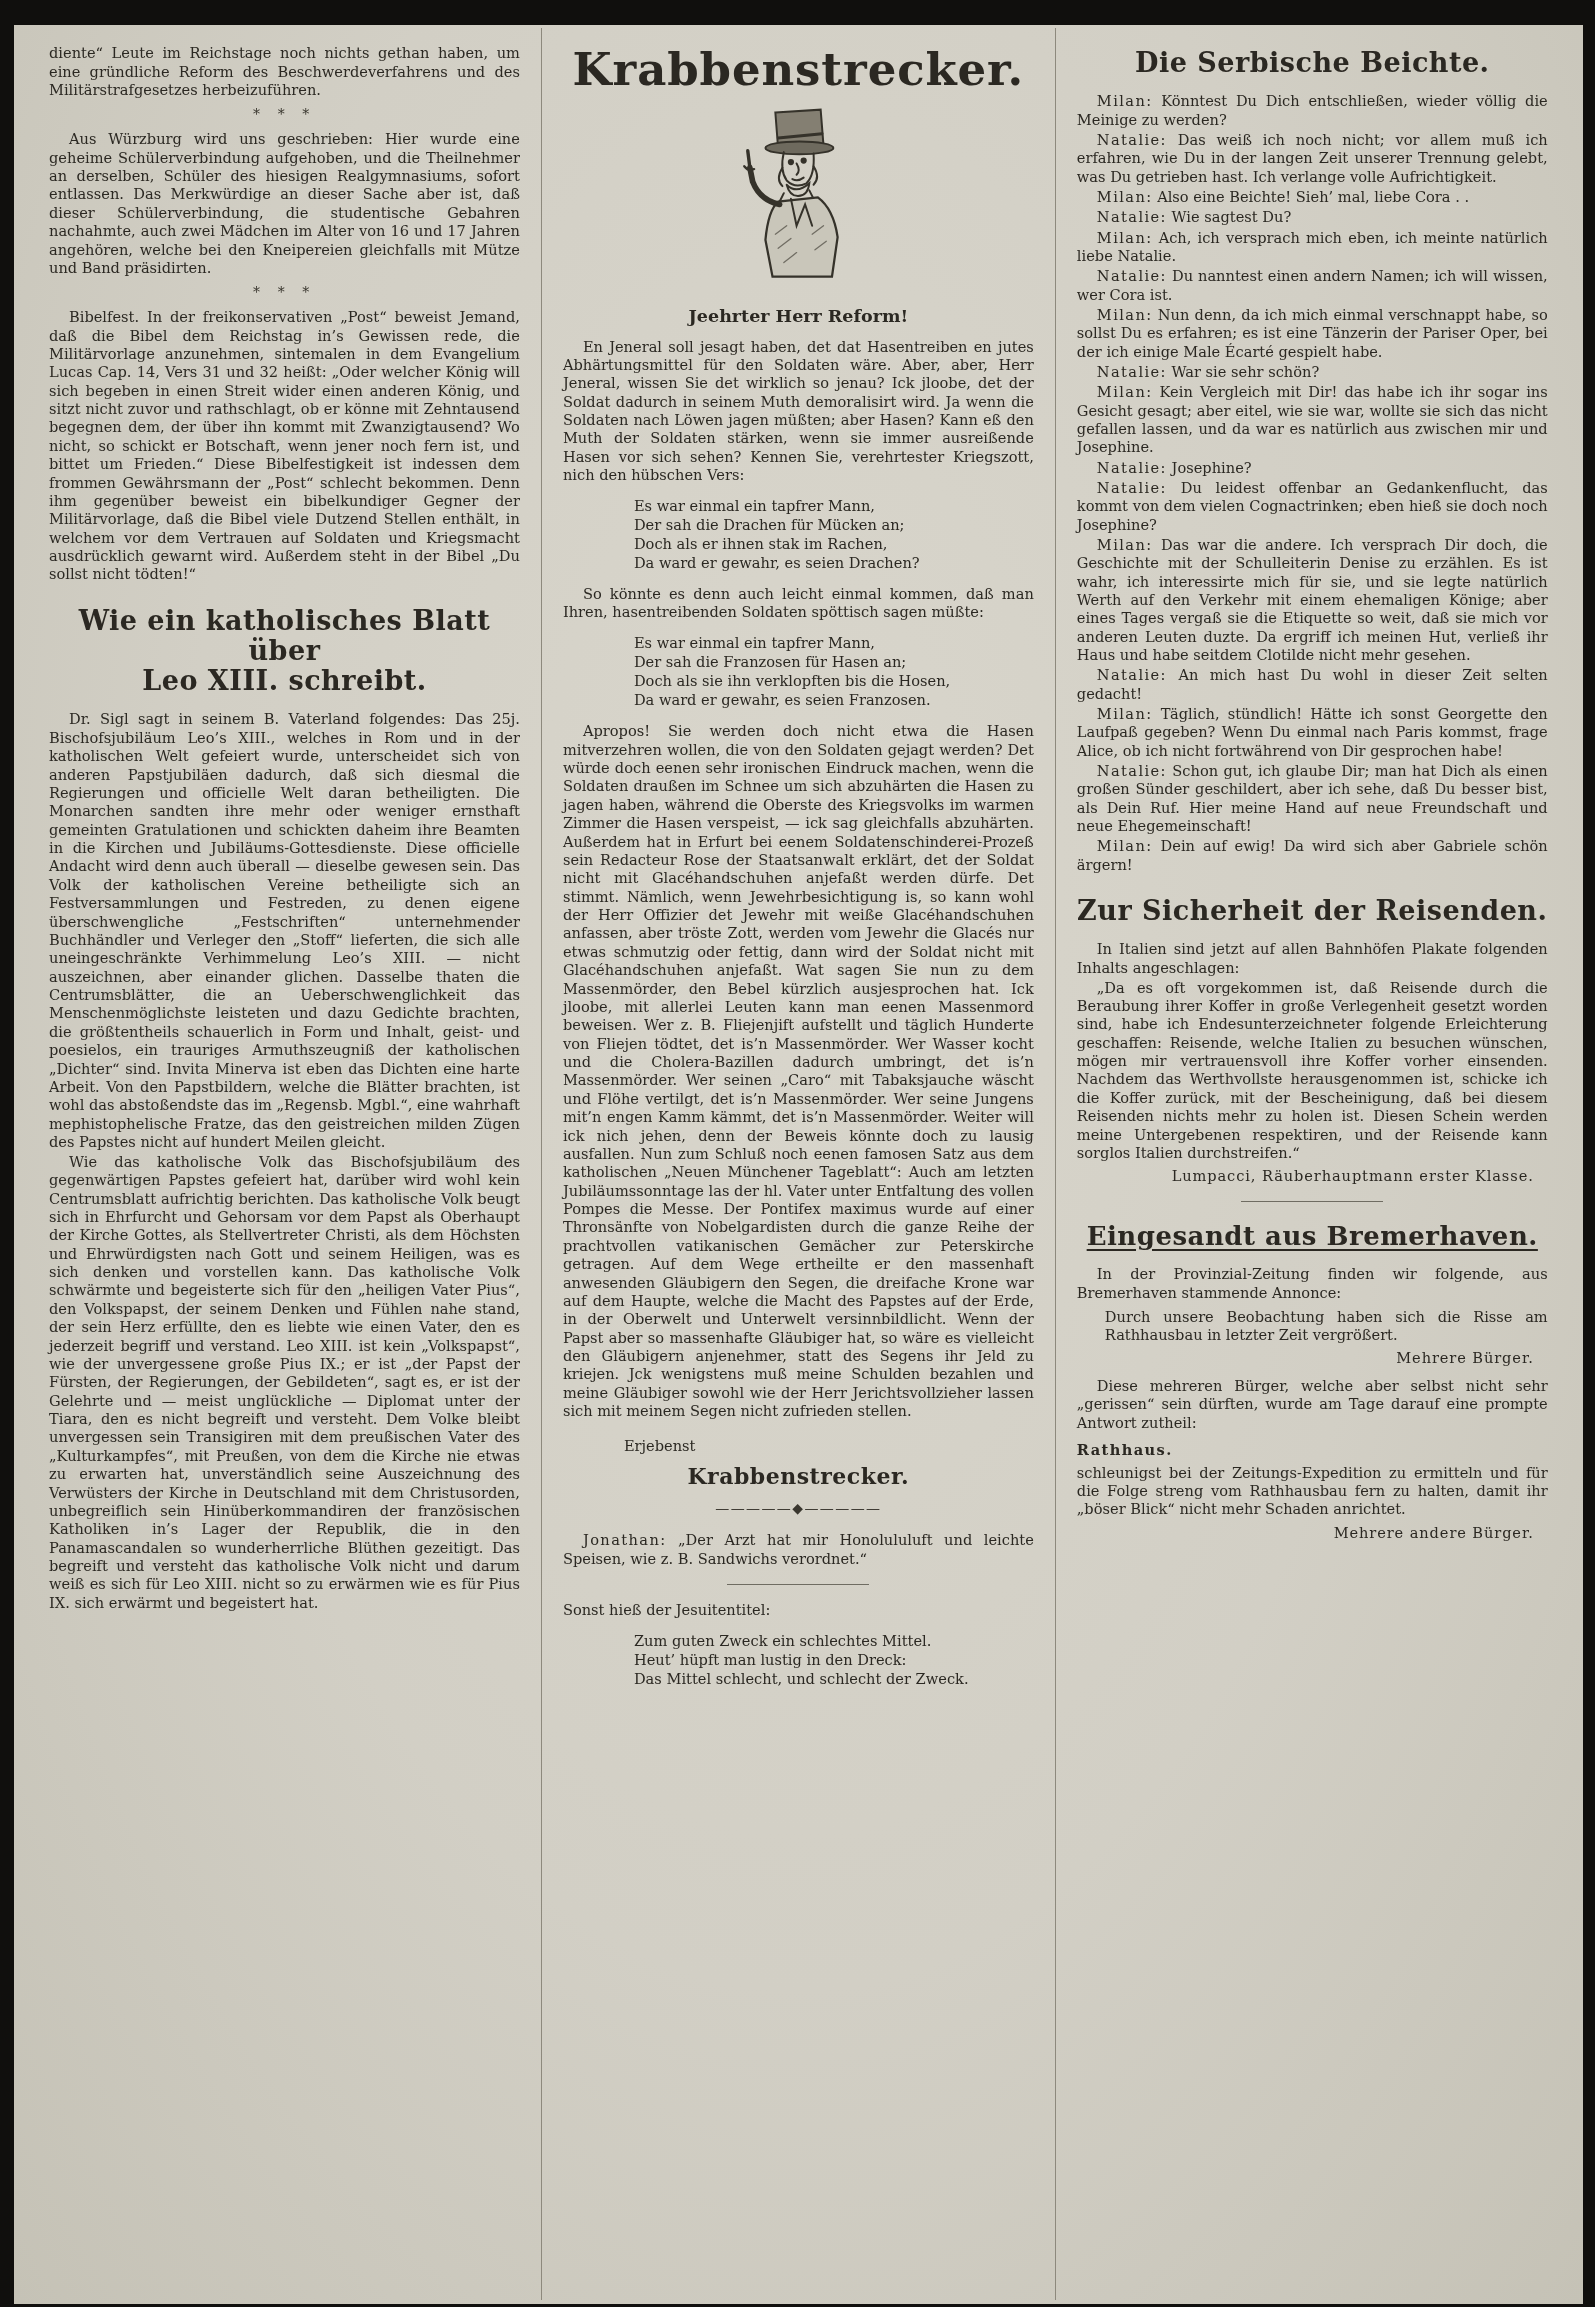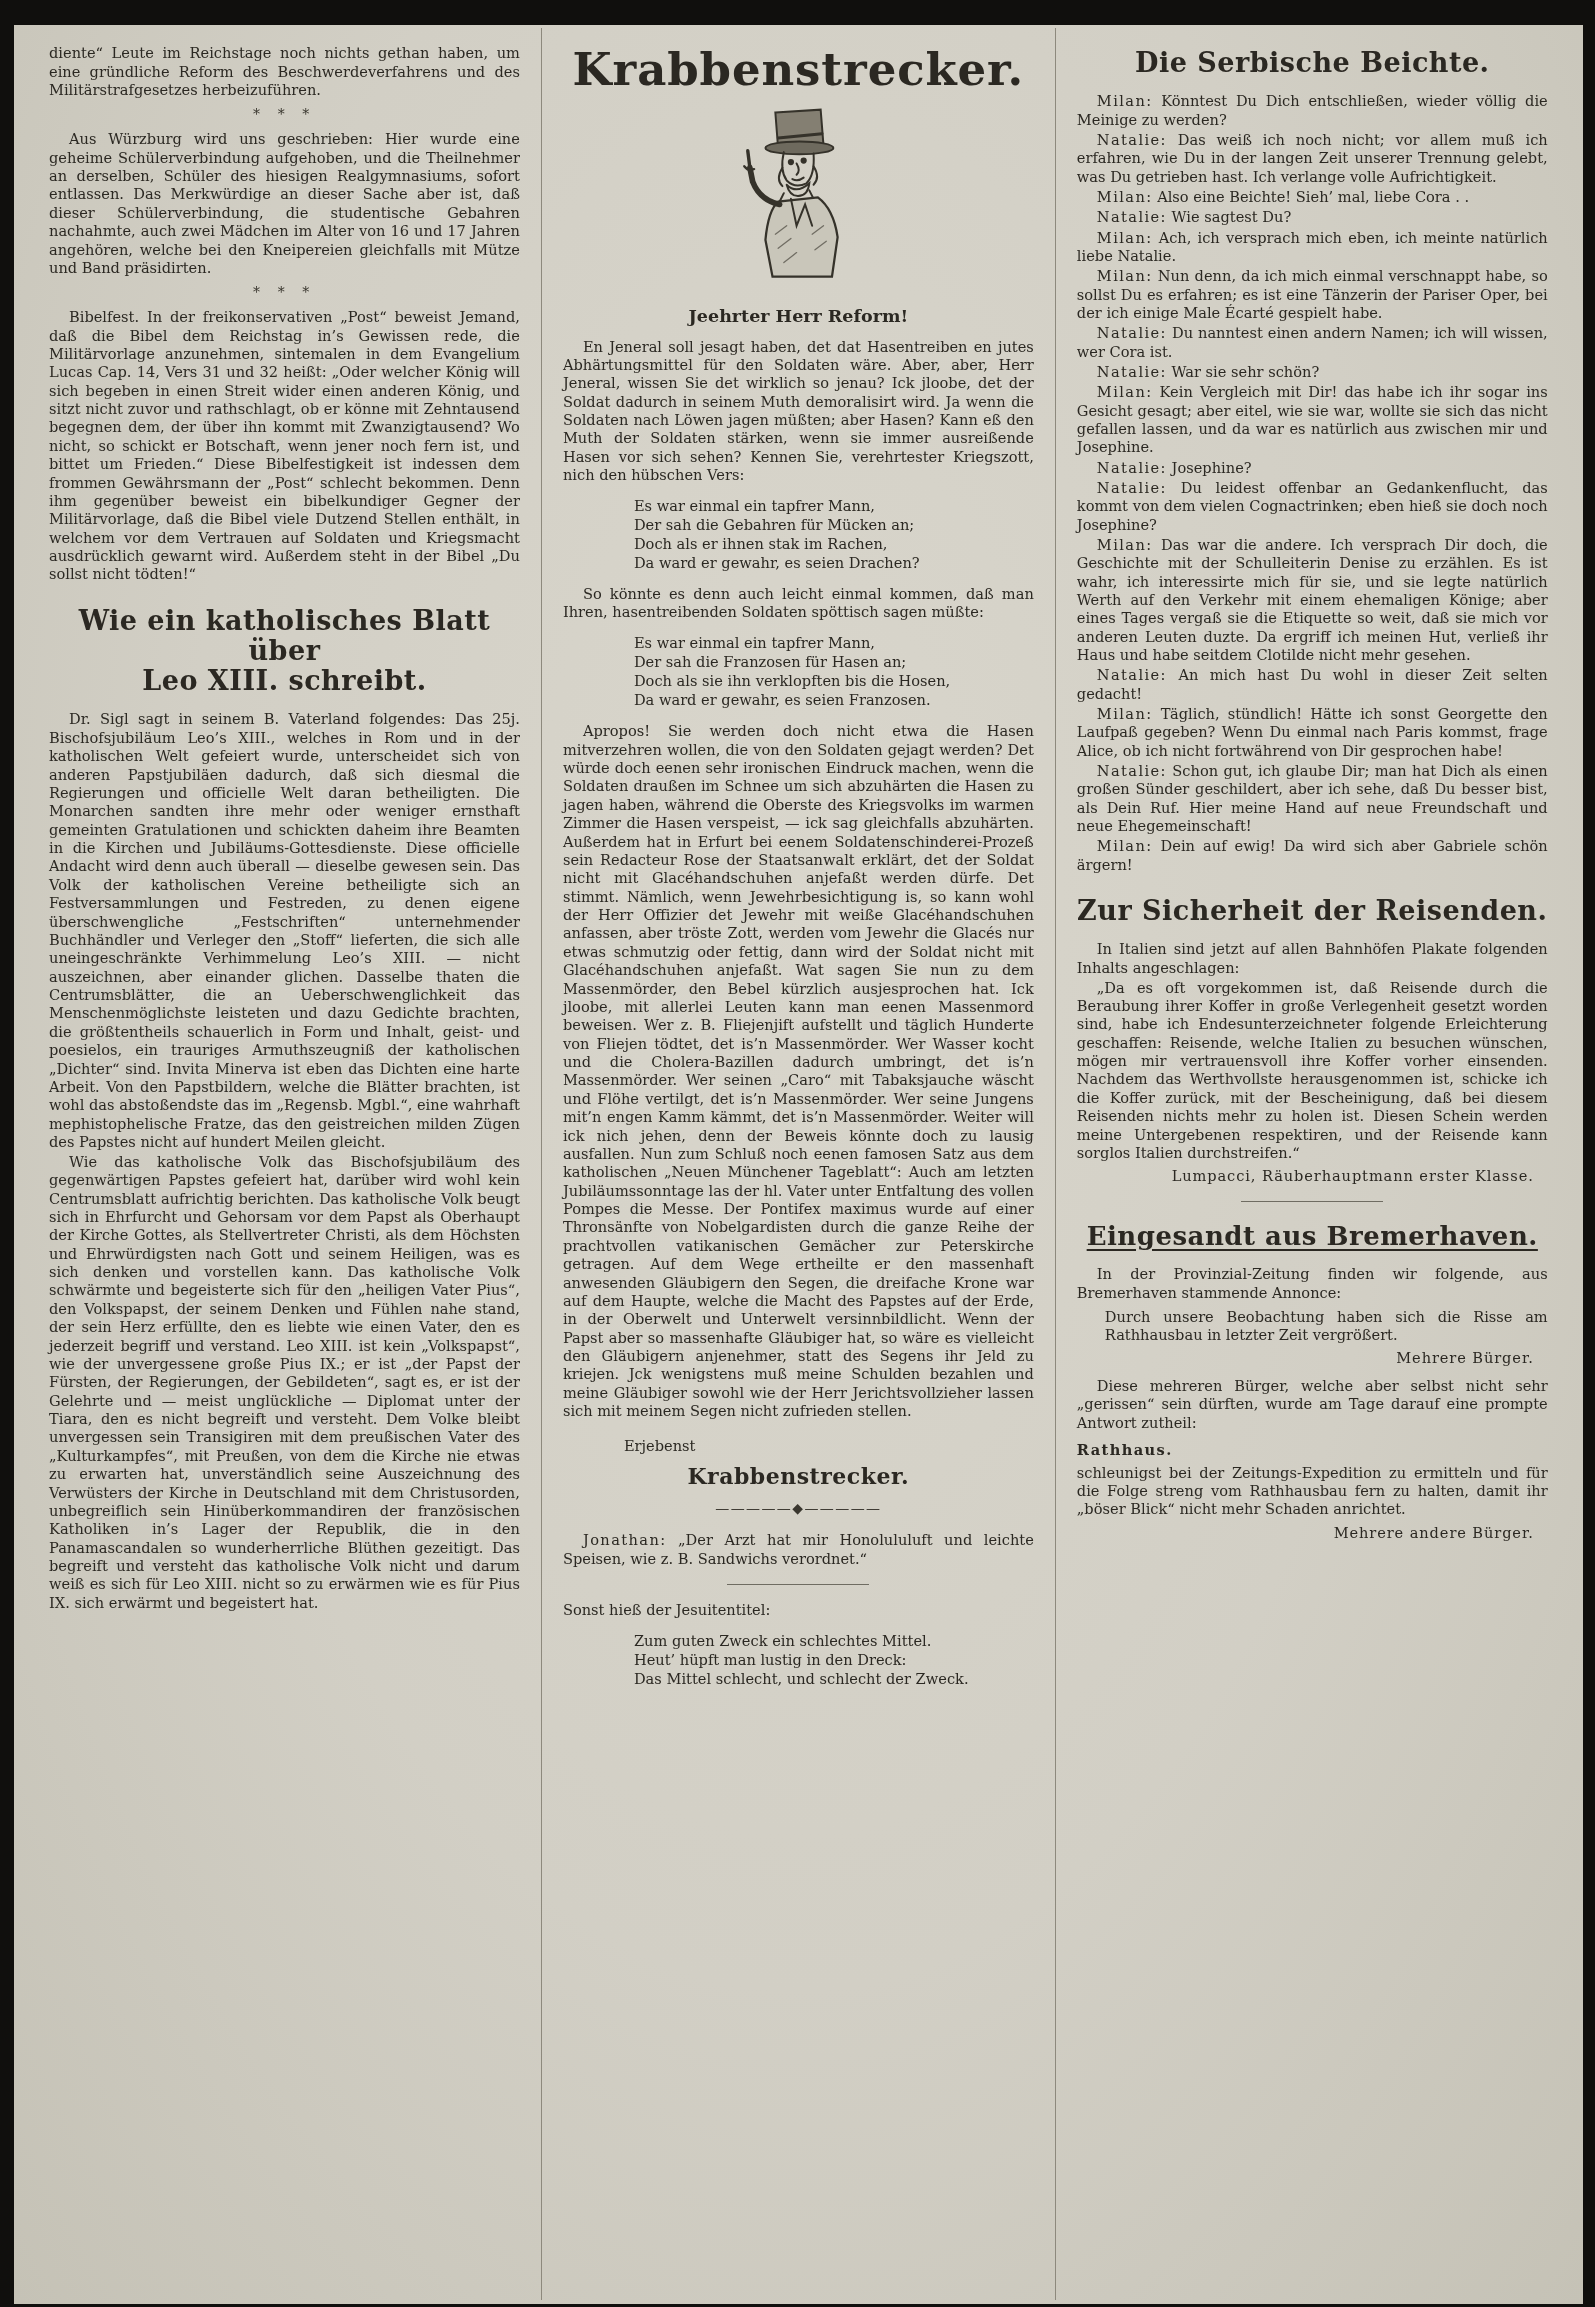--- a/index.html
+++ b/index.html
@@ -100,21 +100,21 @@
             </g>
           </svg>
         </div>
 
         <div class="salutation">Jeehrter Herr Reform!</div>
 
         <p>En Jeneral soll jesagt haben, det dat Hasentreiben en jutes Abhärtungsmittel für den Soldaten wäre. Aber, aber, Herr Jeneral, wissen Sie det wirklich so jenau? Ick jloobe, det der Soldat dadurch in seinem Muth demoralisirt wird. Ja wenn die Soldaten nach Löwen jagen müßten; aber Hasen? Kann eß den Muth der Soldaten stärken, wenn sie immer ausreißende Hasen vor sich sehen? Kennen Sie, verehrtester Kriegszott, nich den hübschen Vers:</p>
 
         <div class="verse">
           <div>Es war einmal ein tapfrer Mann,</div>
-          <div>Der sah die Gebahren für Mücken an;</div>
+          <div>Der sah die Drachen für Mücken an;</div>
           <div>Doch als er ihnen stak im Rachen,</div>
           <div>Da ward er gewahr, es seien Drachen?</div>
         </div>
 
         <p>So könnte es denn auch leicht einmal kommen, daß man Ihren, hasentreibenden Soldaten spöttisch sagen müßte:</p>
 
         <div class="verse">
           <div>Es war einmal ein tapfrer Mann,</div>
           <div>Der sah die Franzosen für Hasen an;</div>
           <div>Doch als sie ihn verklopften bis die Hosen,</div>
@@ -143,22 +143,22 @@
       </section>
 
       <section class="col">
         <h2 class="head" style="margin-top:3.8px">Die Serbische Beichte.</h2>
 
         <p class="dlg"><span class="speaker">Milan:</span><span> Könntest Du Dich entschließen, wieder völlig die Meinige zu werden?</span></p>
         <p class="dlg"><span class="speaker">Natalie:</span><span> Das weiß ich noch nicht; vor allem muß ich erfahren, wie Du in der langen Zeit unserer Trennung gelebt, was Du getrieben hast. Ich verlange volle Aufrichtigkeit.</span></p>
         <p class="dlg"><span class="speaker">Milan:</span><span> Also eine Beichte! Sieh’ mal, liebe Cora . .</span></p>
         <p class="dlg"><span class="speaker">Natalie:</span><span> Wie sagtest Du?</span></p>
         <p class="dlg"><span class="speaker">Milan:</span><span> Ach, ich versprach mich eben, ich meinte natürlich liebe Natalie.</span></p>
+        <p class="dlg"><span class="speaker">Natalie:</span><span> Du nanntest einen andern Namen; ich will wissen, wer Cora ist.</span></p>
         <p class="dlg"><span class="speaker">Milan:</span><span> Nun denn, da ich mich einmal verschnappt habe, so sollst Du es erfahren; es ist eine Tänzerin der Pariser Oper, bei der ich einige Male Écarté gespielt habe.</span></p>
-        <p class="dlg"><span class="speaker">Natalie:</span><span> Du nanntest einen andern Namen; ich will wissen, wer Cora ist.</span></p>
         <p class="dlg"><span class="speaker">Natalie:</span><span> War sie sehr schön?</span></p>
         <p class="dlg"><span class="speaker">Milan:</span><span> Kein Vergleich mit Dir! das habe ich ihr sogar ins Gesicht gesagt; aber eitel, wie sie war, wollte sie sich das nicht gefallen lassen, und da war es natürlich aus zwischen mir und Josephine.</span></p>
         <p class="dlg"><span class="speaker">Natalie:</span><span> Josephine?</span></p>
         <p class="dlg"><span class="speaker">Natalie:</span><span> Du leidest offenbar an Gedankenflucht, das kommt von dem vielen Cognactrinken; eben hieß sie doch noch Josephine?</span></p>
         <p class="dlg"><span class="speaker">Milan:</span><span> Das war die andere. Ich versprach Dir doch, die Geschichte mit der Schulleiterin Denise zu erzählen. Es ist wahr, ich interessirte mich für sie, und sie legte natürlich Werth auf den Verkehr mit einem ehemaligen Könige; aber eines Tages vergaß sie die Etiquette so weit, daß sie mich vor anderen Leuten duzte. Da ergriff ich meinen Hut, verließ ihr Haus und habe seitdem Clotilde nicht mehr gesehen.</span></p>
         <p class="dlg"><span class="speaker">Natalie:</span><span> An mich hast Du wohl in dieser Zeit selten gedacht!</span></p>
         <p class="dlg"><span class="speaker">Milan:</span><span> Täglich, stündlich! Hätte ich sonst Georgette den Laufpaß gegeben? Wenn Du einmal nach Paris kommst, frage Alice, ob ich nicht fortwährend von Dir gesprochen habe!</span></p>
         <p class="dlg"><span class="speaker">Natalie:</span><span> Schon gut, ich glaube Dir; man hat Dich als einen großen Sünder geschildert, aber ich sehe, daß Du besser bist, als Dein Ruf. Hier meine Hand auf neue Freundschaft und neue Ehegemeinschaft!</span></p>
         <p class="dlg"><span class="speaker">Milan:</span><span> Dein auf ewig! Da wird sich aber Gabriele schön ärgern!</span></p>
 

